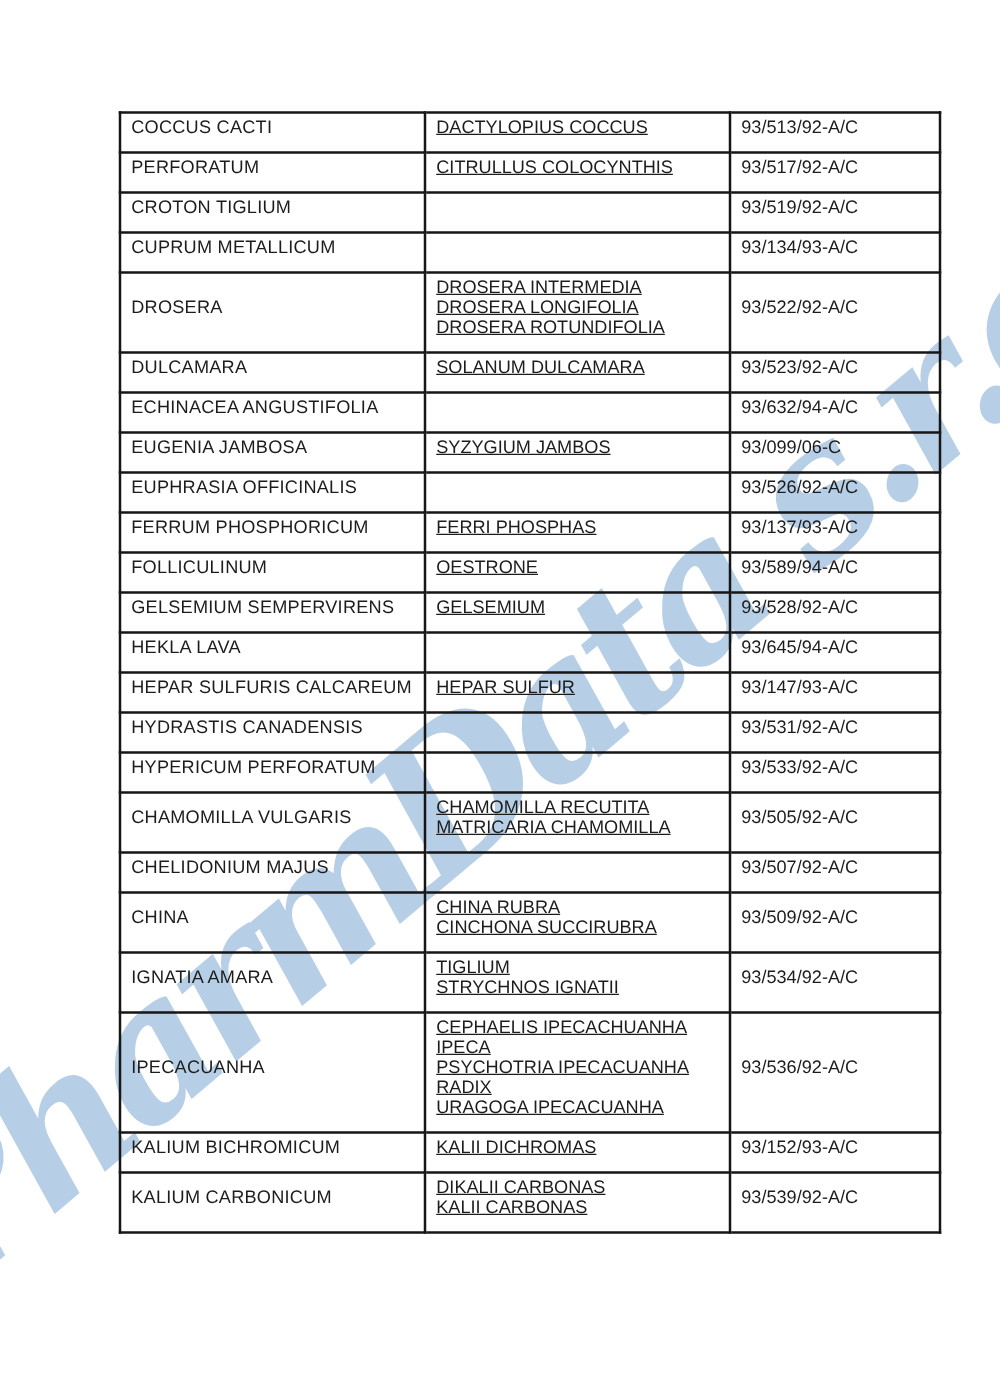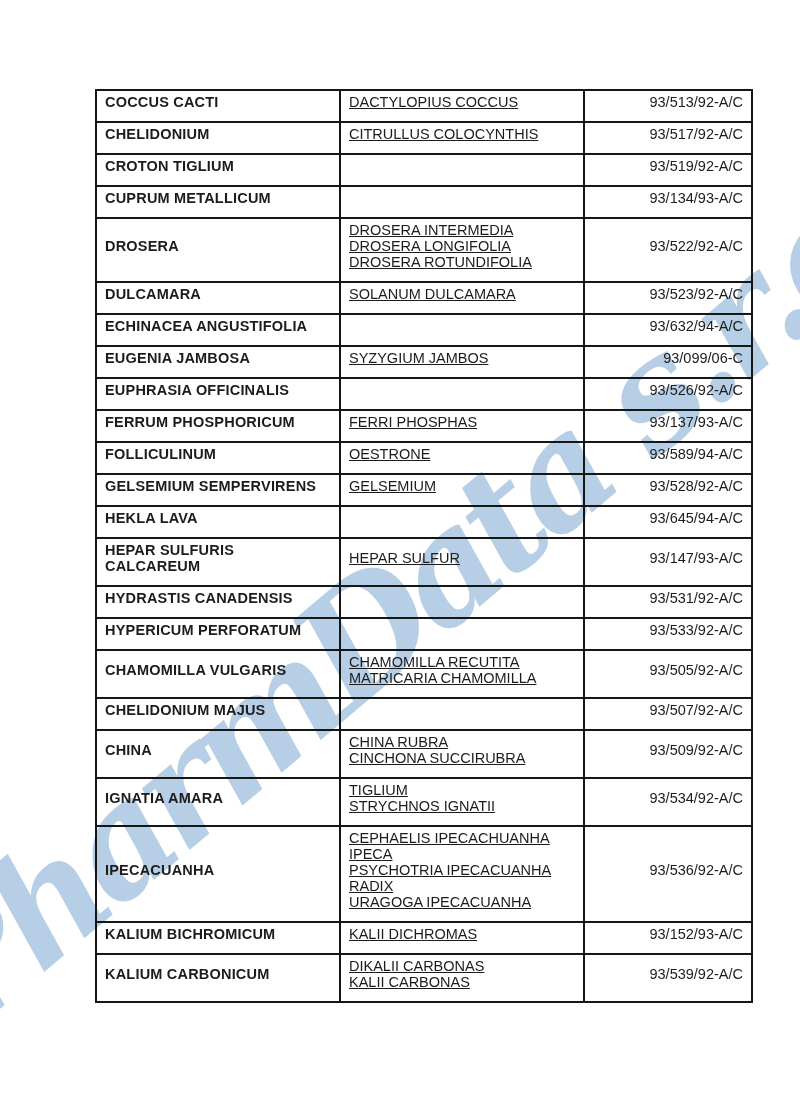--- a/index.html
+++ b/index.html
@@ -52,51 +52,50 @@
     border: 2px solid #161616;
     padding: 3px 8px 11px 8px;
     line-height: 16px;
     font-size: 14.5px;
     color: #1c1c1c;
     vertical-align: middle;
     overflow: hidden;
   }
   td.col-name {
     width: 226px;
-    font-weight: bold;
+    font-weight: normal;
     letter-spacing: 0.2px;
     margin-top: 24px;
   }
   td.col-syn {
     width: 226px;
     text-decoration: underline;
   }
   td.col-code {
     width: 150px;
-    text-align: right;
   }
 </style>
 </head>
 <body>
 
 <div class="page">
   <div class="watermark" style="color: rgb(183, 207, 230);">PharmData s.r.o.</div>
 
   <div class="table-wrap">
     <table class="remedy-table">
       <tbody>
           <tr>
             <td class="col-name">COCCUS CACTI</td>
             <td class="col-syn">
               <div>DACTYLOPIUS COCCUS</div>
             </td>
             <td class="col-code">93/513/92-A/C</td>
           </tr>
           <tr>
-            <td class="col-name">CHELIDONIUM</td>
+            <td class="col-name">PERFORATUM</td>
             <td class="col-syn">
               <div>CITRULLUS COLOCYNTHIS</div>
             </td>
             <td class="col-code">93/517/92-A/C</td>
           </tr>
           <tr>
             <td class="col-name">CROTON TIGLIUM</td>
             <td class="col-syn"></td>
             <td class="col-code">93/519/92-A/C</td>
           </tr>

